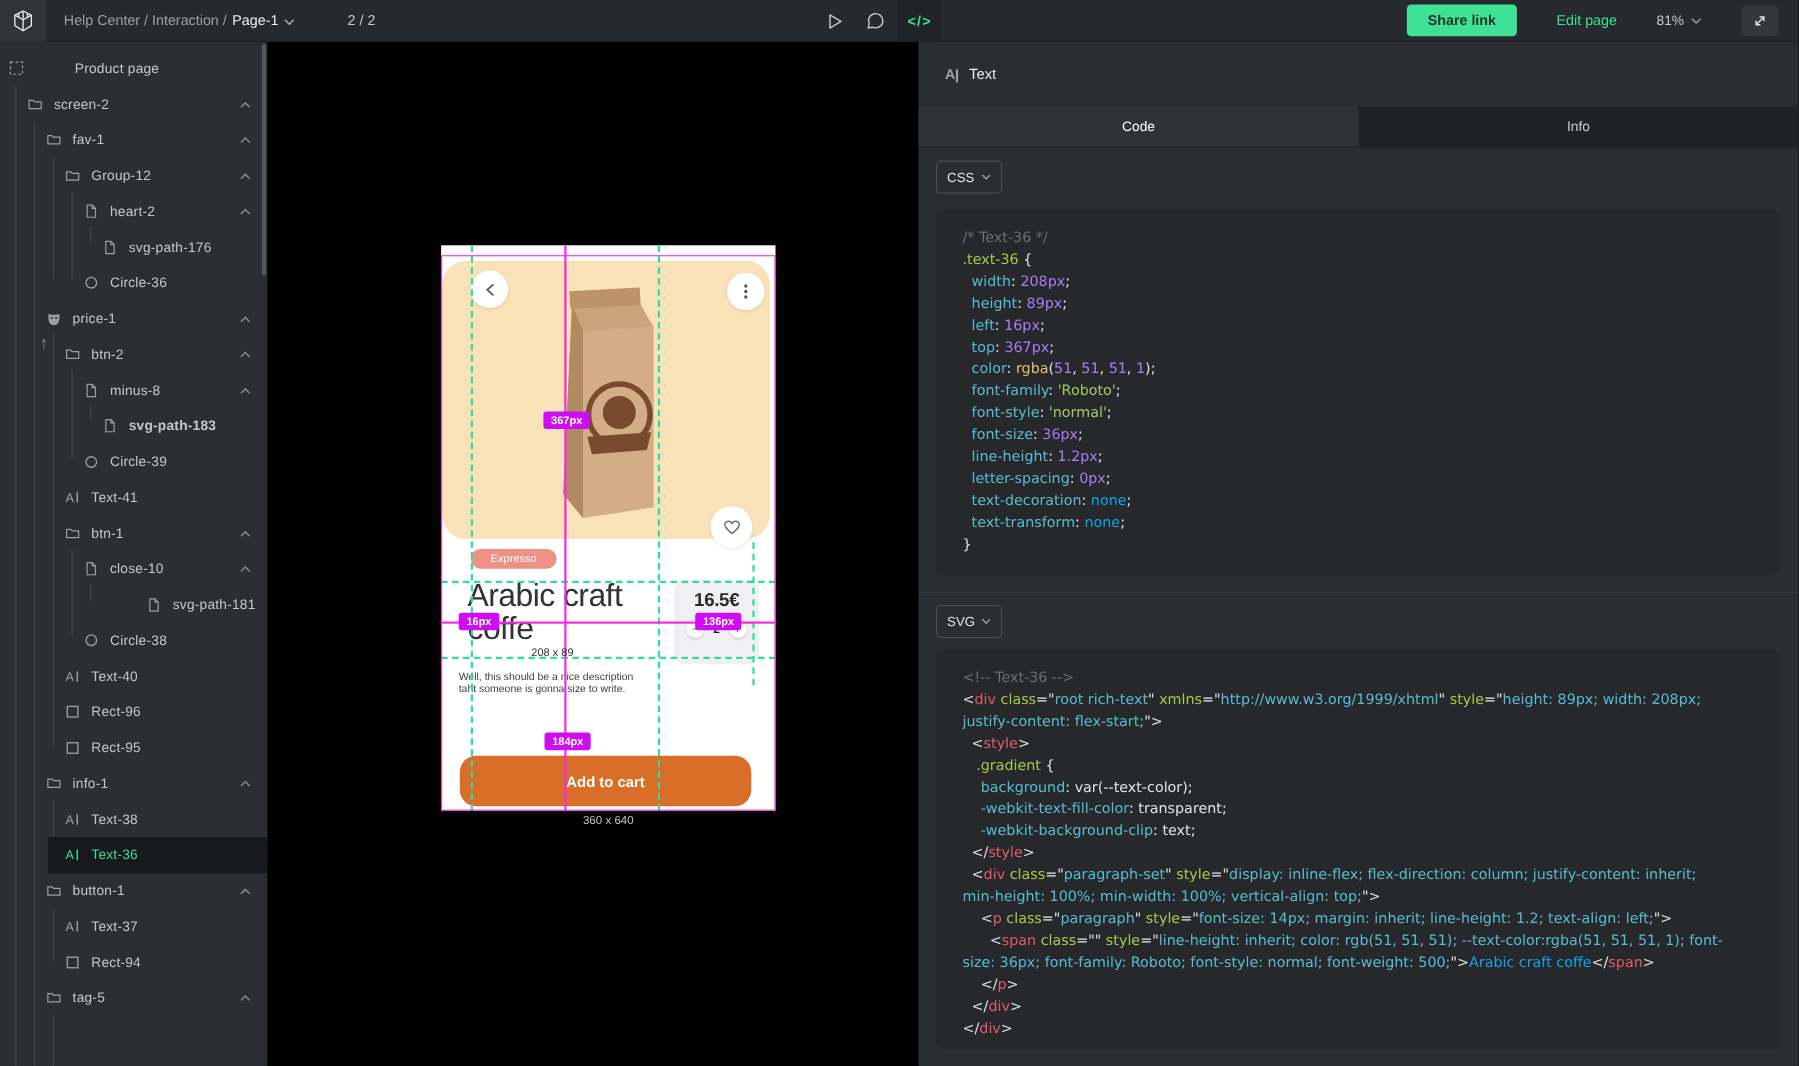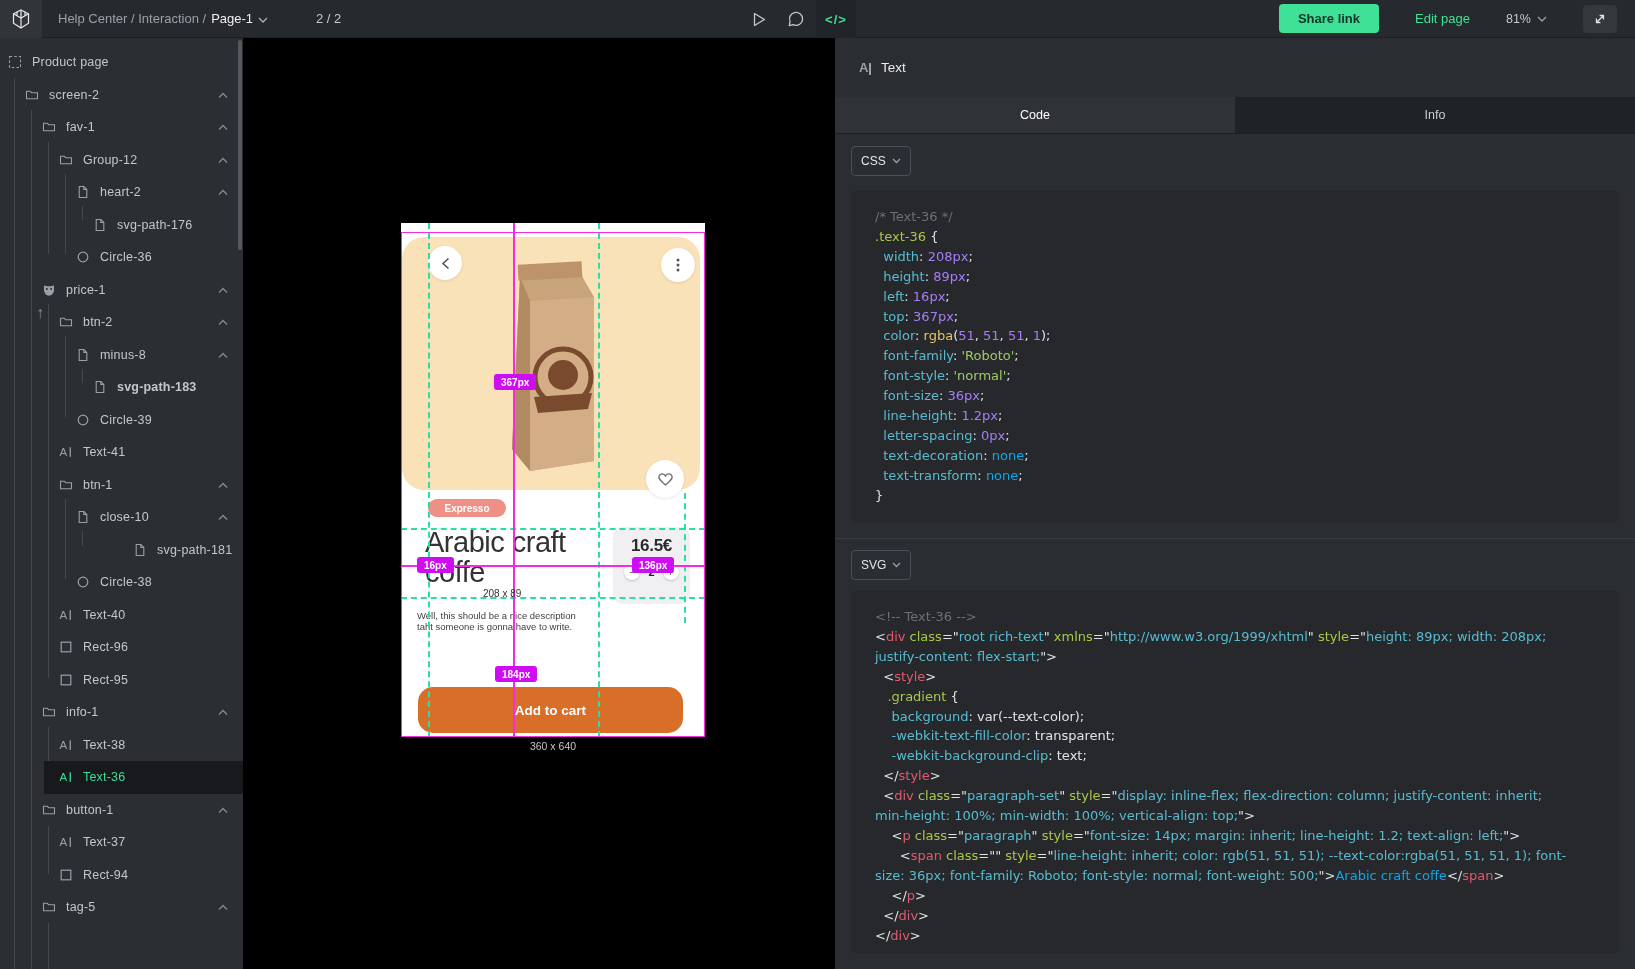--- a/index.html
+++ b/index.html
@@ -43,21 +43,21 @@
   
   .canvas { position:absolute; left:243px; top:38px; width:592px; height:931px; background:#000; z-index:10; }
   .card { position:absolute; left:158px; top:185px; width:304px; height:514px; background:#fff; }
   .peach { position:absolute; left:1px; top:14px; width:298px; height:253px; background:#f9e2b8; border-radius:22px; }
   .cbtn { position:absolute; background:#fff; border-radius:50%; display:flex; align-items:center; justify-content:center;
           box-shadow:0 1px 3px rgba(0,0,0,.10); color:#5a5a5a; cursor:pointer; }
   .back-btn { left:27px; top:23px; width:34px; height:34px; }
   .dots-btn { left:260px; top:25px; width:34px; height:34px; }
   .heart-btn { left:245px; top:237px; width:38px; height:38px; }
   .tag-pill { position:absolute; left:27px; top:276px; width:78px; height:18px; background:#ee9086; border-radius:9px;
-              color:#fff; font-size:10px; font-weight:bold; display:flex; align-items:center; justify-content:center; }
+              color:#fff; font-size:10px; font-weight:normal; display:flex; align-items:center; justify-content:center; }
   .card-title { position:absolute; left:24px; top:304px; width:188px; font-size:29px; line-height:30px;
                 font-weight:500; color:#333; letter-spacing:-.5px; }
   .price-box { position:absolute; left:212px; top:304px; width:77px; height:77px; background:#f0f0f2; border-radius:10px;
                display:flex; flex-direction:column; align-items:center; padding-top:9px; }
   .price { font-size:17px; font-weight:bold; color:#2b2b2b; letter-spacing:-.3px; }
   .stepper { display:flex; align-items:center; gap:8px; margin-top:8px; }
   .step-btn { width:16px; height:16px; border-radius:50%; background:#fff; box-shadow:0 1px 2px rgba(0,0,0,.2);
               display:flex; align-items:center; justify-content:center; font-size:11px; color:#555; cursor:pointer; }
   .qty { font-size:11px; font-weight:bold; color:#222; }
   .desc { position:absolute; left:16px; top:387px; width:182px; font-size:9.5px; line-height:11px; color:#3f3f3f; }
@@ -186,21 +186,21 @@
   <div class="tl" style="left:48px; top:788px; height:48px;"></div>
   <div class="tl" style="left:48px; top:885px; height:46px;"></div>
   <div class="tl" style="left:65px; top:136px; height:80px;"></div>
   <div class="tl" style="left:65px; top:298px; height:81px;"></div>
   <div class="tl" style="left:65px; top:461px; height:80px;"></div>
   <div class="tl" style="left:82px; top:168px; height:14px;"></div>
   <div class="tl" style="left:82px; top:331px; height:14px;"></div>
   <div class="tl" style="left:82px; top:493px; height:15px;"></div>
   <div class="up-arrow">↑</div>
   <div id="tree">
-      <div class="trow" style="padding-left: 8px;">
+      <div class="trow" style="padding-left: 8px; gap: 36px;">
         <span class="ticon">
           <svg width="14" height="14" viewBox="0 0 14 14">
             <rect x="1.5" y="1.5" width="11" height="11" fill="none" stroke="currentColor" stroke-width="1.1" stroke-dasharray="2.6 2.1"></rect>
           </svg>
         </span>
         <span class="tlabel">Product page</span>
       </div>
       <div class="trow" style="padding-left: 25px;">
         <span class="ticon">
           <svg width="14" height="14" viewBox="0 0 14 14">
@@ -529,21 +529,21 @@
     <div class="price-box">
       <div class="price">16.5€</div>
       <div class="stepper">
         <span class="step-btn">−</span>
         <span class="qty">2</span>
         <span class="step-btn">+</span>
       </div>
     </div>
     <div class="desc">
       <div>Well, this should be a nice description</div>
-      <div>taht someone is gonna have to write.</div>
+      <div>taht someone is gonna size to write.</div>
     </div>
     <button class="cart-btn">Add to cart</button>
   </div>
 
   <div class="gv gv1"></div>
   <div class="gv gv2"></div>
   <div class="gv gv3"></div>
   <div class="gh gh1"></div>
   <div class="gh gh2"></div>
   <div class="ml-v"></div>

